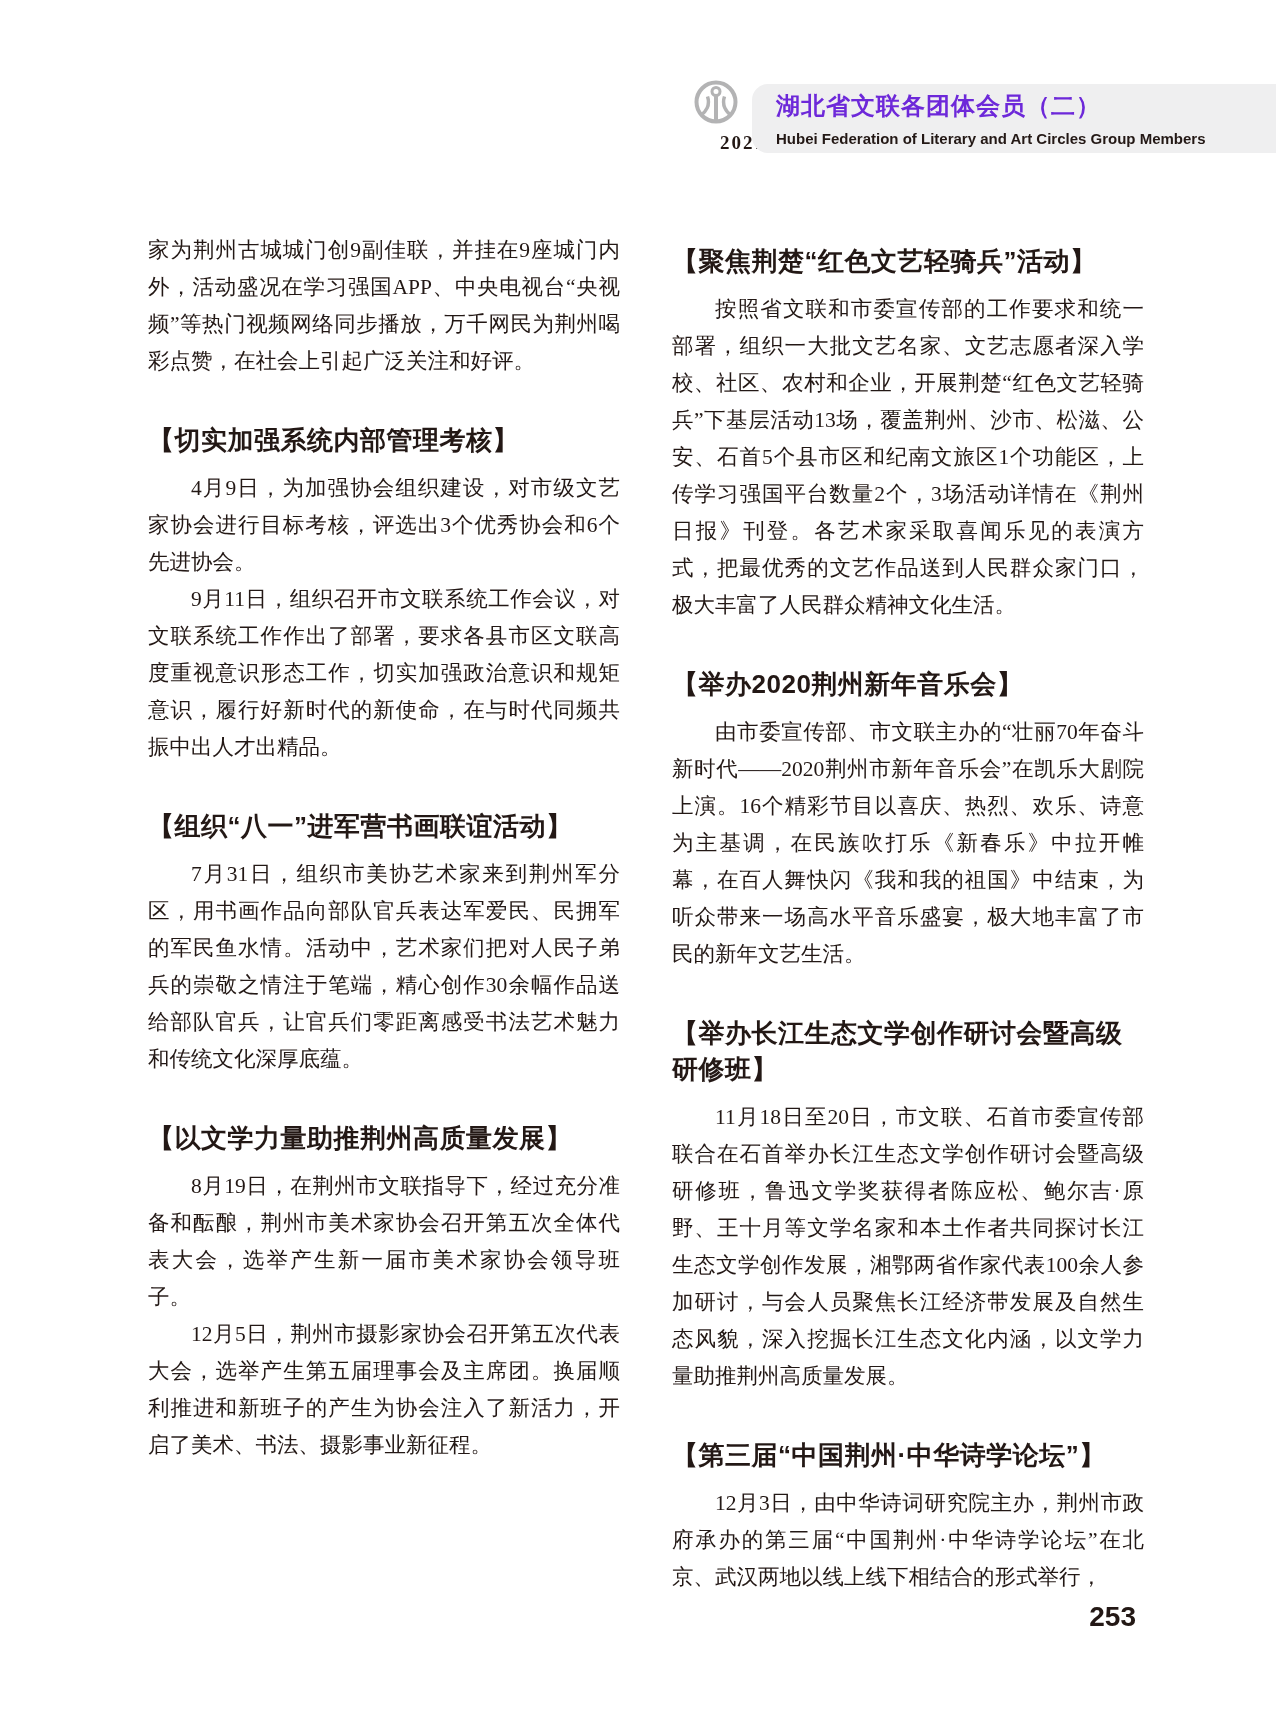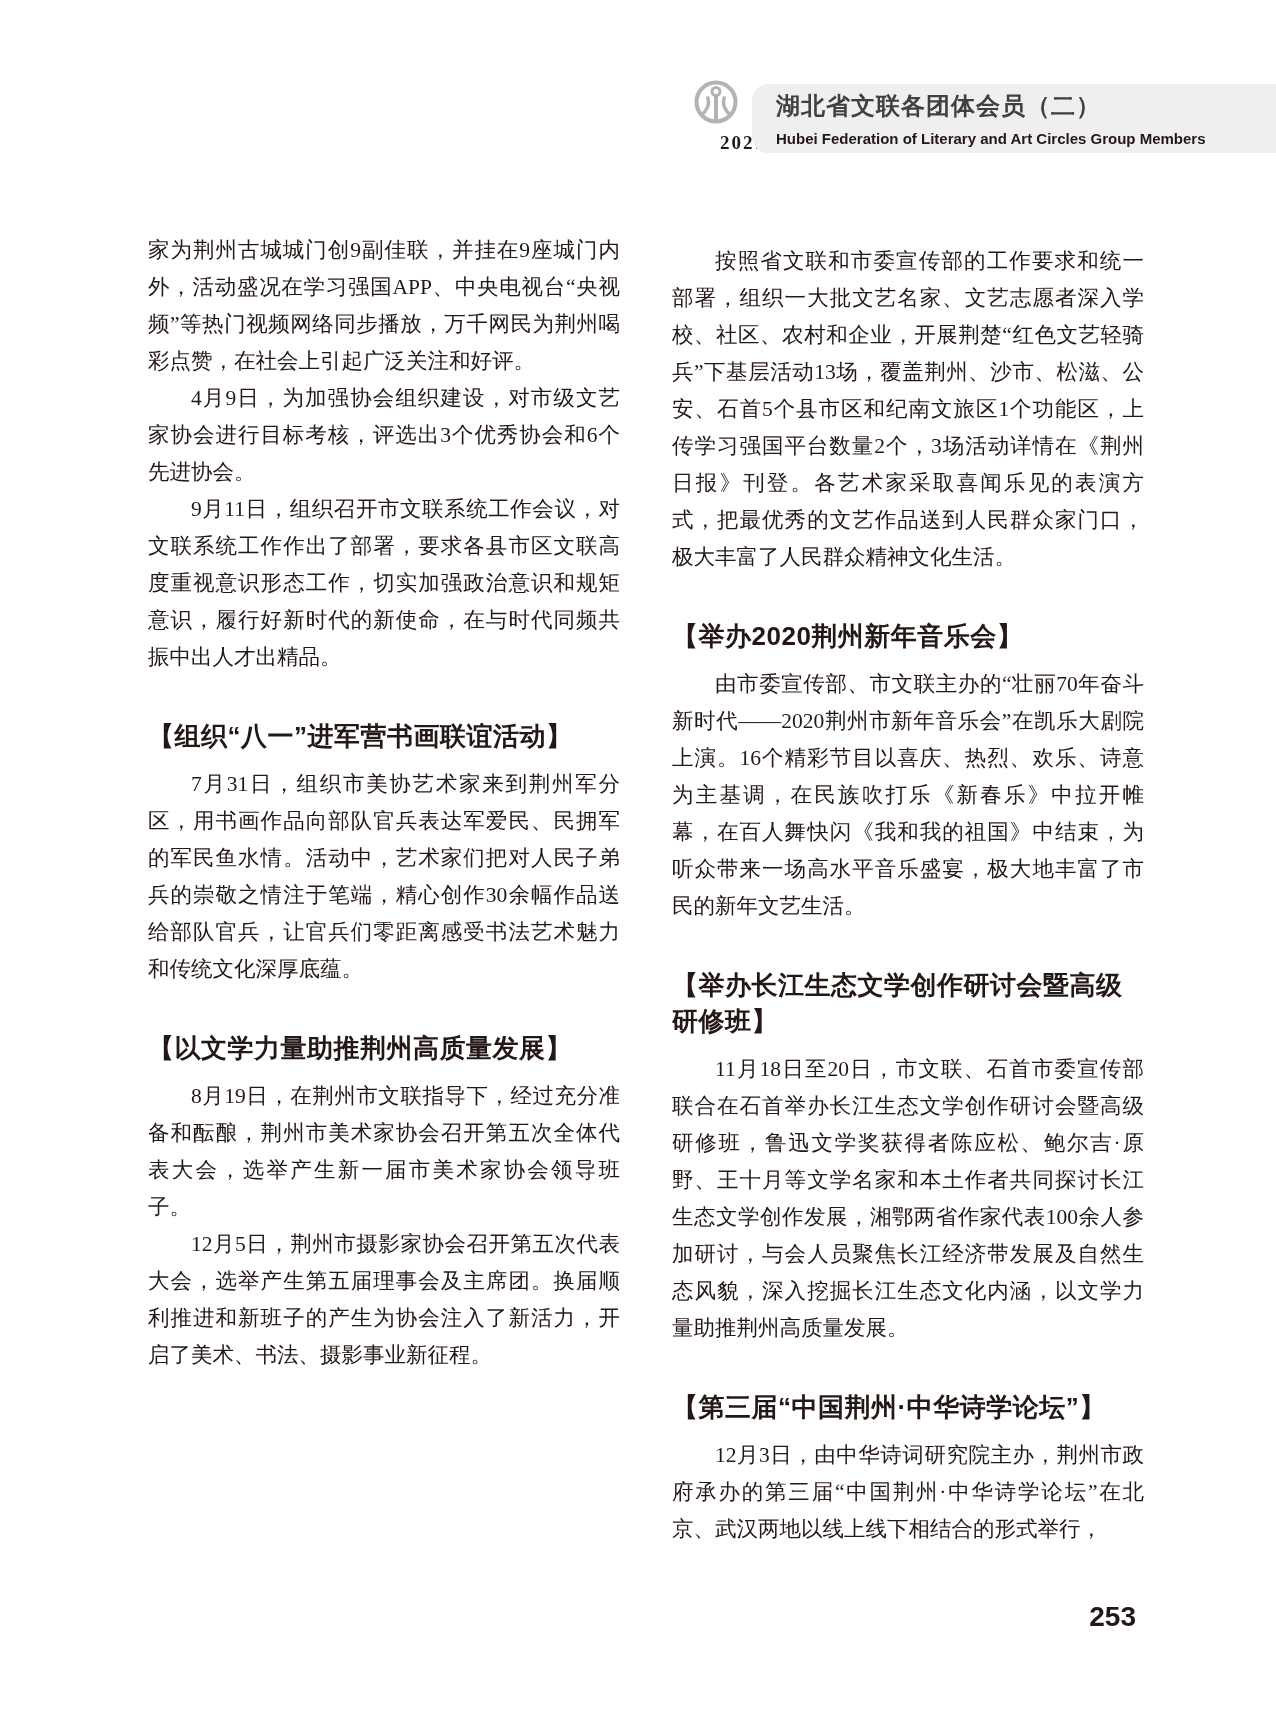--- a/index.html
+++ b/index.html
@@ -27,21 +27,21 @@
   .title-band{
     position:absolute;left:752px;top:84px;right:0;height:69px;
     background:#efeff0;
     border-radius:16px 0 0 16px;
     padding:7px 0 0 24px;
     box-sizing:border-box;
   }
   .title-cn{
     font-family:"Liberation Sans","DejaVu Sans",sans-serif;
     font-weight:bold;font-size:24px;line-height:30px;
-    letter-spacing:1px;color:#404040;
+    letter-spacing:1px;color:#6d28d9;
   }
   .title-en{
     font-family:"Liberation Sans","DejaVu Sans",sans-serif;
     font-weight:bold;font-size:15px;line-height:20px;
     color:#231815;margin-top:8px;
   }
 
   
   .column{
     position:absolute;width:472px;
@@ -90,38 +90,40 @@
 
   <div class="title-band">
     <div class="title-cn">湖北省文联各团体会员（二）</div>
     <div class="title-en">Hubei Federation of Literary and Art Circles Group Members</div>
   </div>
 
   <div class="column left">
     <p class="para no-indent">家为荆州古城城门创9副佳联，并挂在9座城门内外，活动盛况在学习强国APP、中央电视台“央视频”等热门视频网络同步播放，万千网民为荆州喝彩点赞，在社会上引起广泛关注和好评。</p>
 
     <div class="section">
+      <div class="section-heading">【切实加强系统内部管理考核】</div>
       <p class="para">4月9日，为加强协会组织建设，对市级文艺家协会进行目标考核，评选出3个优秀协会和6个先进协会。</p>
       <p class="para">9月11日，组织召开市文联系统工作会议，对文联系统工作作出了部署，要求各县市区文联高度重视意识形态工作，切实加强政治意识和规矩意识，履行好新时代的新使命，在与时代同频共振中出人才出精品。</p>
     </div>
 
     <div class="section">
       <div class="section-heading">【组织“八一”进军营书画联谊活动】</div>
       <p class="para">7月31日，组织市美协艺术家来到荆州军分区，用书画作品向部队官兵表达军爱民、民拥军的军民鱼水情。活动中，艺术家们把对人民子弟兵的崇敬之情注于笔端，精心创作30余幅作品送给部队官兵，让官兵们零距离感受书法艺术魅力和传统文化深厚底蕴。</p>
     </div>
 
     <div class="section">
       <div class="section-heading">【以文学力量助推荆州高质量发展】</div>
       <p class="para">8月19日，在荆州市文联指导下，经过充分准备和酝酿，荆州市美术家协会召开第五次全体代表大会，选举产生新一届市美术家协会领导班子。</p>
       <p class="para">12月5日，荆州市摄影家协会召开第五次代表大会，选举产生第五届理事会及主席团。换届顺利推进和新班子的产生为协会注入了新活力，开启了美术、书法、摄影事业新征程。</p>
     </div>
   </div>
 
   <div class="column right">
     <div class="section">
+      <div class="section-heading">【聚焦荆楚“红色文艺轻骑兵”活动】</div>
       <p class="para">按照省文联和市委宣传部的工作要求和统一部署，组织一大批文艺名家、文艺志愿者深入学校、社区、农村和企业，开展荆楚“红色文艺轻骑兵”下基层活动13场，覆盖荆州、沙市、松滋、公安、石首5个县市区和纪南文旅区1个功能区，上传学习强国平台数量2个，3场活动详情在《荆州日报》刊登。各艺术家采取喜闻乐见的表演方式，把最优秀的文艺作品送到人民群众家门口，极大丰富了人民群众精神文化生活。</p>
     </div>
 
     <div class="section">
       <div class="section-heading">【举办2020荆州新年音乐会】</div>
       <p class="para">由市委宣传部、市文联主办的“壮丽70年奋斗新时代——2020荆州市新年音乐会”在凯乐大剧院上演。16个精彩节目以喜庆、热烈、欢乐、诗意为主基调，在民族吹打乐《新春乐》中拉开帷幕，在百人舞快闪《我和我的祖国》中结束，为听众带来一场高水平音乐盛宴，极大地丰富了市民的新年文艺生活。</p>
     </div>
 
     <div class="section">
       <div class="section-heading">【举办长江生态文学创作研讨会暨高级研修班】</div>

